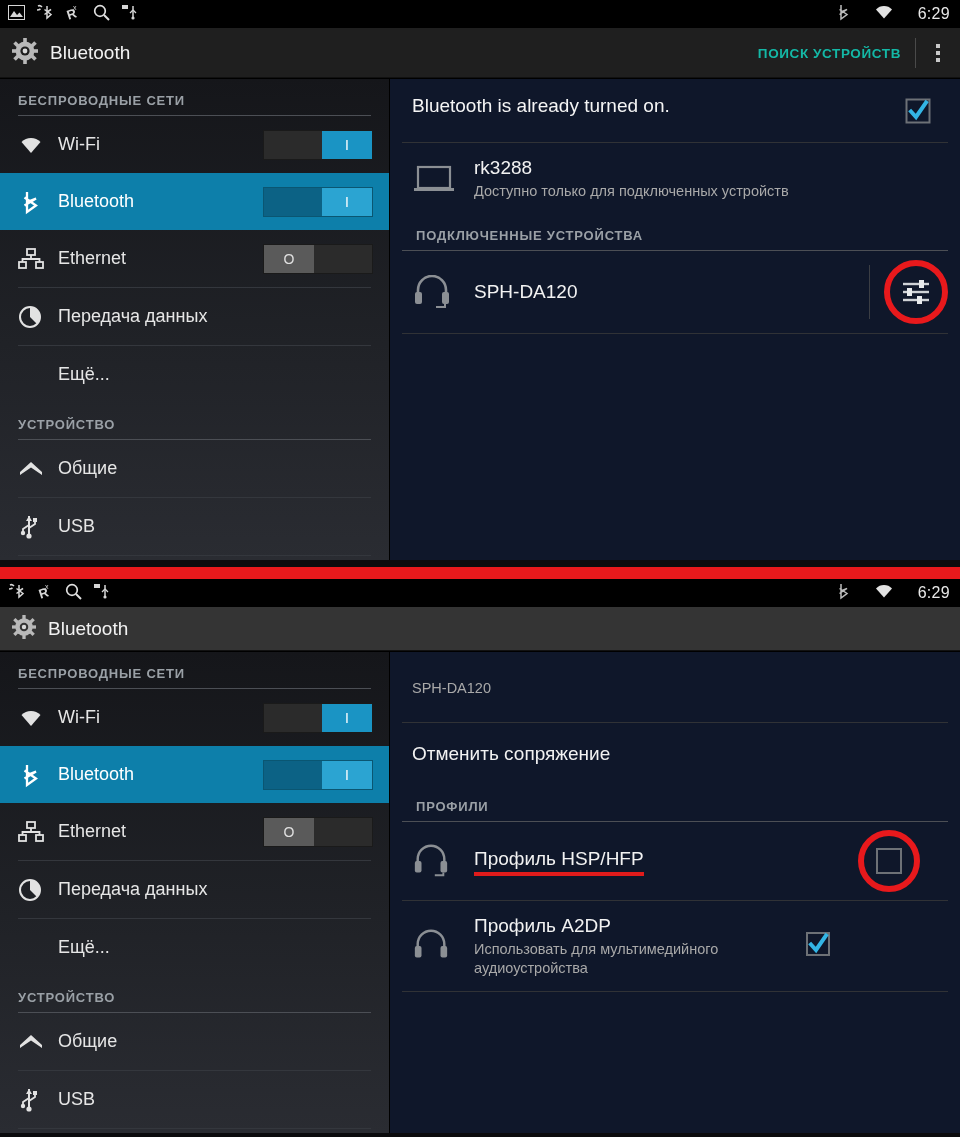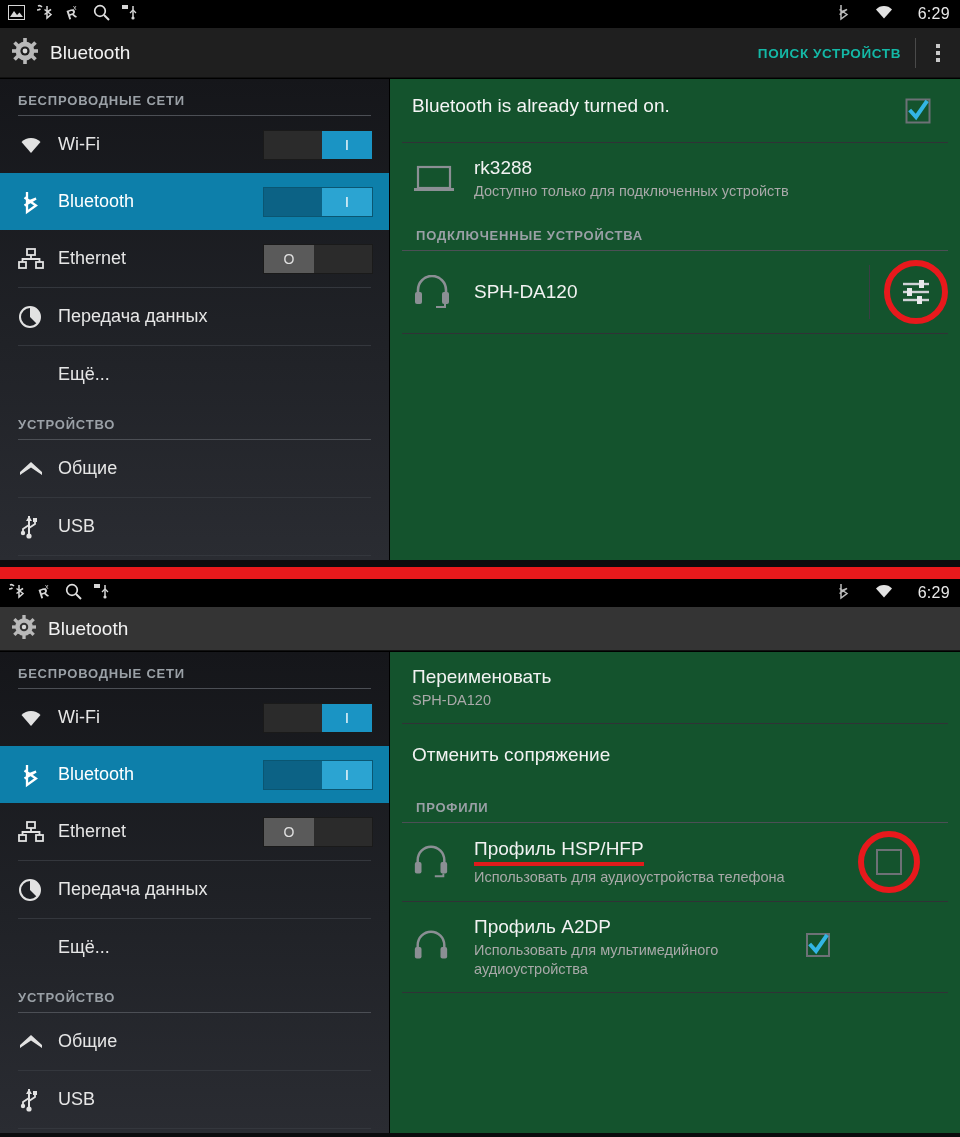--- a/index.html
+++ b/index.html
@@ -72,21 +72,21 @@
   .row.sel .toggle { background: #0c6285; border-color: #0a5672; }
   .toggle .thumb {
     width: 50px; height: 28px; display: flex; align-items: center; justify-content: center;
     font-size: 14px; color: #fff;
   }
   .toggle.on .thumb { background: #1a94c4; margin-left: auto; }
   .row.sel .toggle.on .thumb { background: #2ba4d2; }
   .toggle.off .thumb { background: #5a5a5a; color: #e0e0e0; }
 
   
-  .content { flex: 1; background: #14532d; position: relative; }
+  .content { flex: 1; background: #0f172a; position: relative; }
   .note { padding: 14px 20px 13px 22px; display: flex; align-items: flex-start; }
   .note-txt { flex: 1; }
   .note-title { color: #f5f5f5; font-size: 19px; line-height: 26px; }
   .note-sub { color: #a9a9a9; font-size: 14.5px; margin-top: 3px; }
   .crule { height: 1px; background: #303236; margin: 0 12px 0 12px; }
   .sec-header {
     color: #9aa0a6; font-size: 13px; font-weight: bold; letter-spacing: .8px;
     padding: 14px 0 7px 26px;
   }
   .crule.strong { background: #4c4f55; }
@@ -507,21 +507,20 @@
           </svg>
         </span>
         <span class="label">USB</span>
       </div>
       <div class="rule faint"></div>
     </div>
 
     <div class="content">
       <div class="item" style="padding-left:22px;min-height:70px;">
         <span class="txt">
-          <div class="t1">Переименовать</div>
           <div class="t2">SPH-DA120</div>
         </span>
       </div>
 
       <div class="crule"></div>
 
       <div class="item" style="min-height:62px;">
         <span class="txt">
           <div class="t1">Отменить сопряжение</div>
         </span>
@@ -534,21 +533,20 @@
         <span class="ico">
           <svg width="38" height="34" viewBox="0 0 40 34">
             <path d="M6 19 L6 15 A14 14 0 0 1 34 15 L34 19" fill="none" stroke="#8b8f94" stroke-width="2.6"></path>
             <rect x="3" y="17" width="7" height="12" rx="2" fill="#8b8f94"></rect>
             <rect x="30" y="17" width="7" height="12" rx="2" fill="#8b8f94"></rect>
             <path d="M33 29 L33 32 L24 32" fill="none" stroke="#8b8f94" stroke-width="2"></path>
           </svg>
         </span>
         <span class="txt">
           <div><span class="t1 underline-red">Профиль HSP/HFP</span></div>
-          <div class="t2">Использовать для аудиоустройства телефона</div>
         </span>
         <span class="rightzone" style="margin-right:30px;">
           <span style="position:relative;width:50px;height:50px;display:flex;align-items:center;justify-content:center;">
             <span class="checkbox"></span>
             <span class="redcircle" style="width:62px;height:62px;left:-6px;top:-6px;"></span>
           </span>
         </span>
       </div>
 
       <div class="crule"></div>

